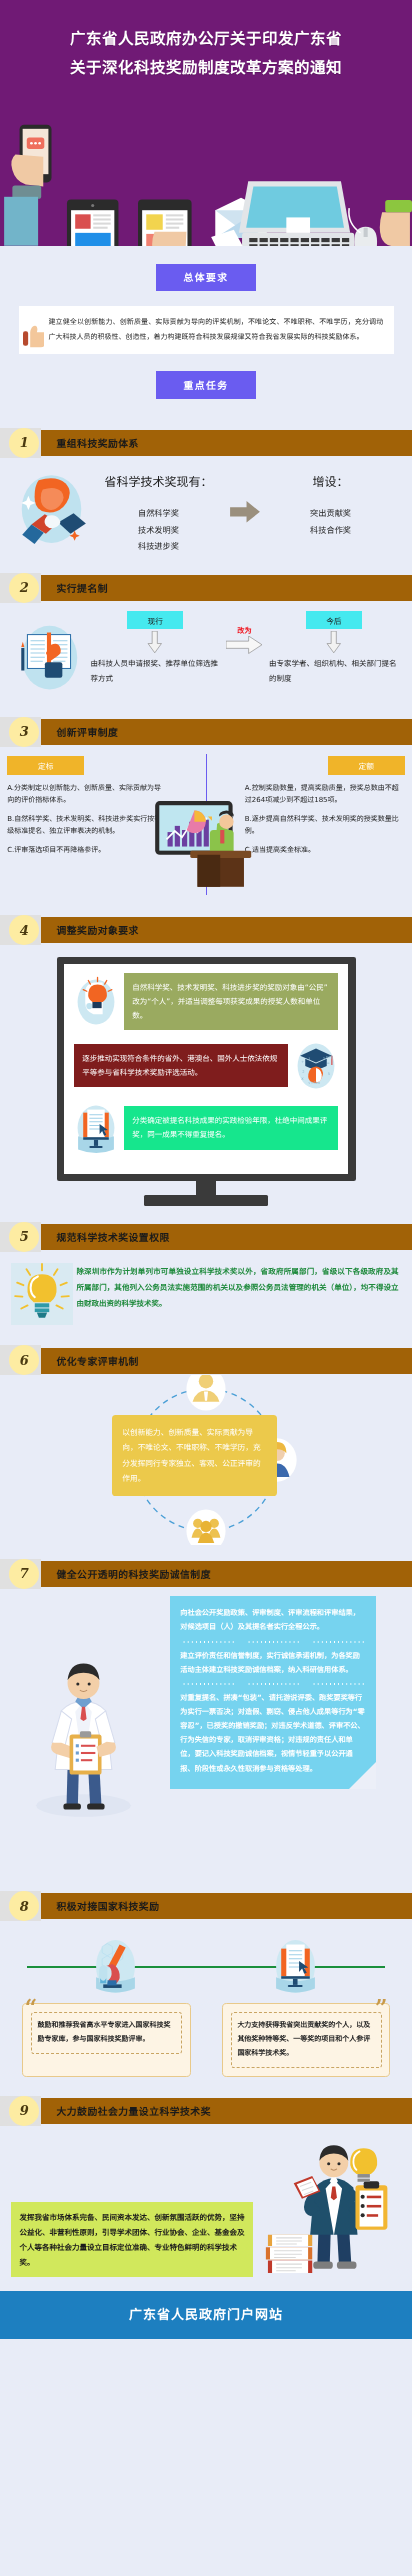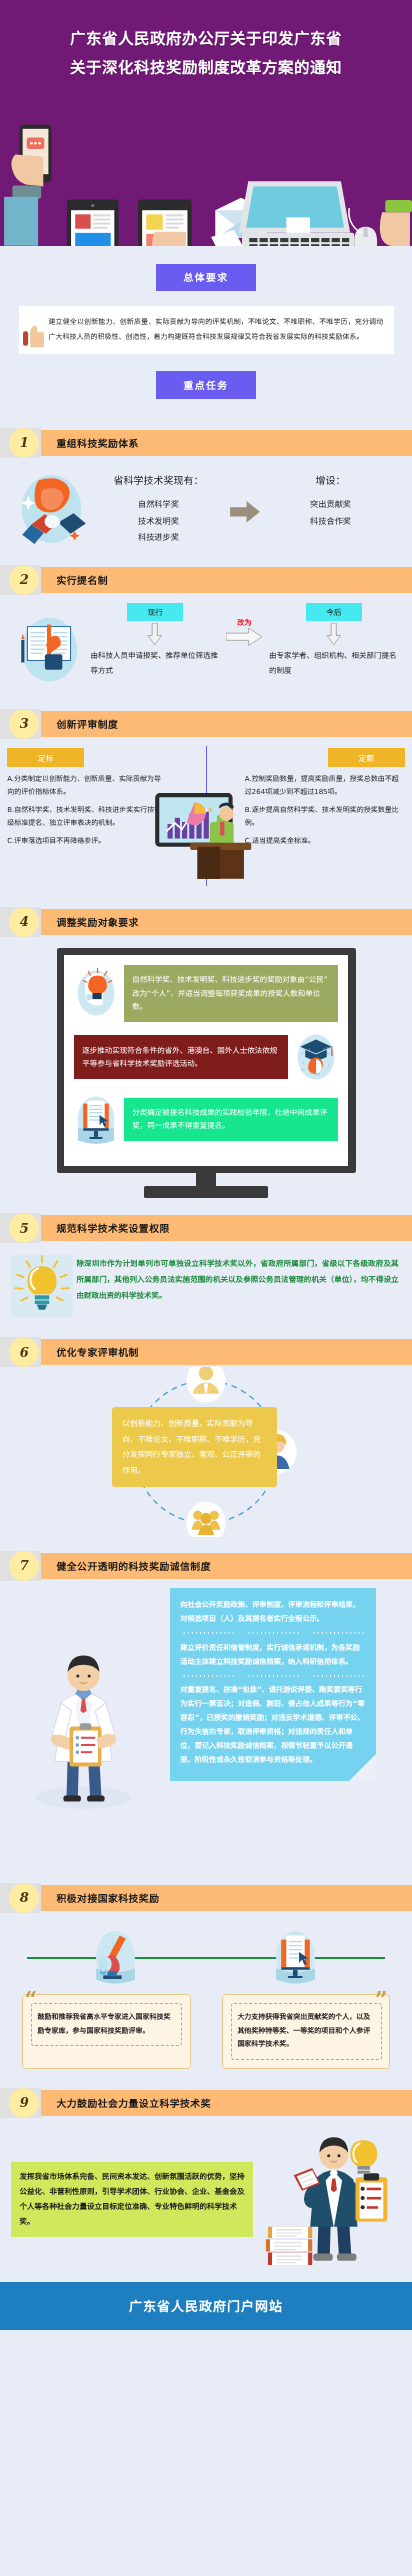--- a/index.html
+++ b/index.html
@@ -78,21 +78,21 @@
     display: flex; align-items: center; justify-content: center;
     font-size: 13px; font-weight: bold; font-style: italic;
     color: #4a3a10;
     font-family: "DejaVu Serif", serif;
     flex: 0 0 auto;
   }
   .sec-head .bar {
     position: absolute;
     left: 41px; top: 2.1px;
     right: 0; height: 26px;
-    background: #fdba74;
+    background: #a16207;
     display: flex; align-items: center;
   }
   .sec-head .bar span {
     margin-left: 15.5px;
     font-size: 9.8px; font-weight: bold; color: #1a1a1a;
     letter-spacing: 0.5px;
   }
 
   
   .overall {
@@ -106,21 +106,21 @@
     color: #1b1b1b;
     text-align: justify;
   }
   .thumb-icon { position: absolute; left: 4.1px; top: 18.5px; width: 21.6px; height: 24px; }
 
   
   .sec1 { display: flex; align-items: flex-start; padding: 11.3px 13.4px 5.2px 13.4px; }
   .sec1 .illus { flex: 0 0 77px; }
   .sec1 .cols { flex: 1; display: flex; align-items: flex-start; padding-top: 3.1px; }
   .sec1 .col { flex: 1; text-align: center; }
-  .sec1 .col .hd { font-size: 10px; color: #1c1c1c; margin-bottom: 9px; }
+  .sec1 .col .hd { font-size: 12px; color: #1c1c1c; margin-bottom: 16px; }
   .sec1 .col .it { font-size: 8.2px; color: #1c1c1c; line-height: 2.0; }
   .sec1 .arrow-mid { flex: 0 0 36px; display: flex; justify-content: center; padding-top: 29px; }
 
   
   .sec2 { display: flex; padding: 8.2px 11.3px 7.2px 11.3px; align-items: flex-start; }
   .sec2 .illus { flex: 0 0 77px; padding-top: 8.2px; }
   .sec2 .flow { flex: 1; display: flex; align-items: flex-start; }
   .sec2 .fcol { flex: 1; }
   .sec2 .pill {
     background: #45e9ef; color: #1b1b1b; font-size: 7.7px;
@@ -217,21 +217,21 @@
     font-size: 7px; line-height: 1.95; color: #262626; font-weight: bold;
   }
   .sec8 .qmark {
     position: absolute; font-size: 21.6px; font-weight: bold; color: #c89a4a;
     line-height: 1; font-family: "DejaVu Serif", serif;
   }
   .sec8 .qbox.l .qmark { left: 2.1px; top: -6.2px; }
   .sec8 .qbox.r .qmark { right: 2.1px; top: -6.2px; }
 
   
-  .sec9 { display: flex; padding: 12.4px 11.3px 13.4px 11.3px; align-items: center; gap: 5px; }
+  .sec9 { display: flex; padding: 12.4px 11.3px 13.4px 11.3px; align-items: flex-end; gap: 5px; }
   .sec9 .green-box {
     flex: 0 0 242px; background: #d1e85c; color: #1b1b1b;
     font-size: 7.5px; line-height: 2.0; padding: 7.7px 8.2px; font-weight: bold;
   }
   .sec9 .man { flex: 1; height: 139px; }
 
   
   .footer {
     background: #1d7fc0; color: #ffffff; text-align: center;
     font-size: 13px; font-weight: bold; letter-spacing: 1px;

